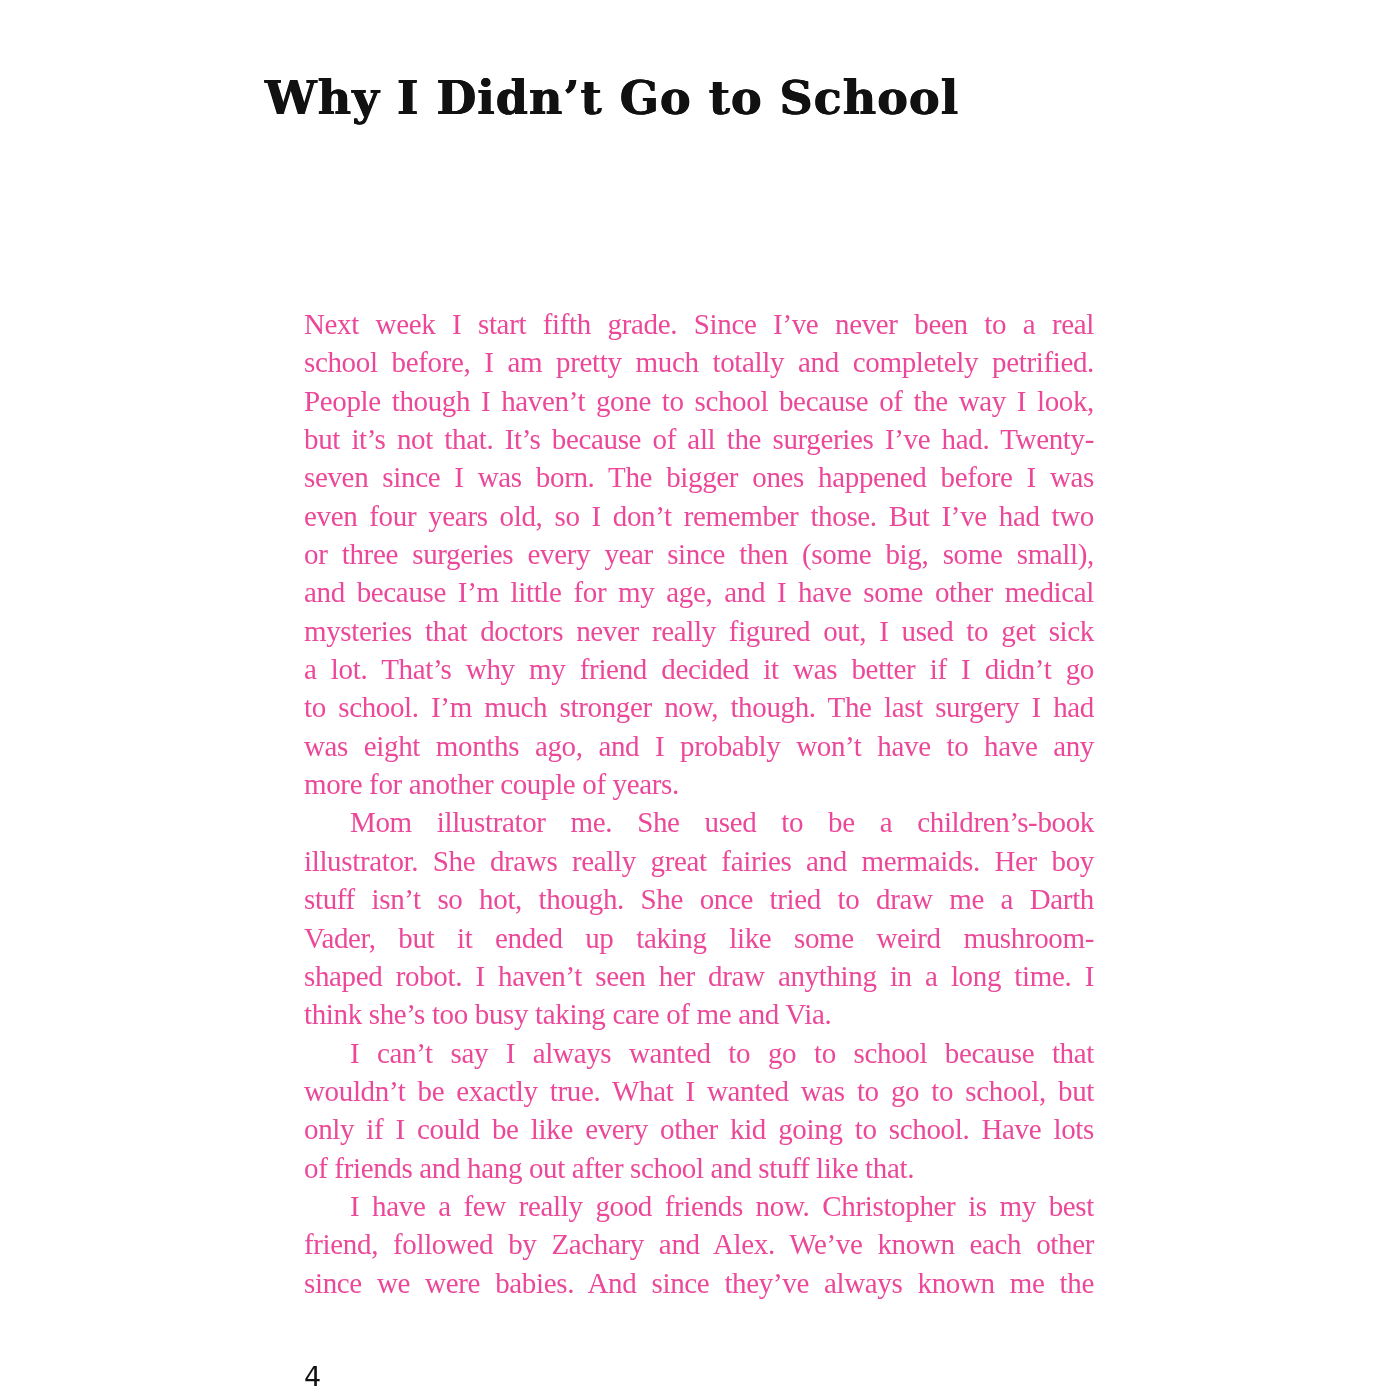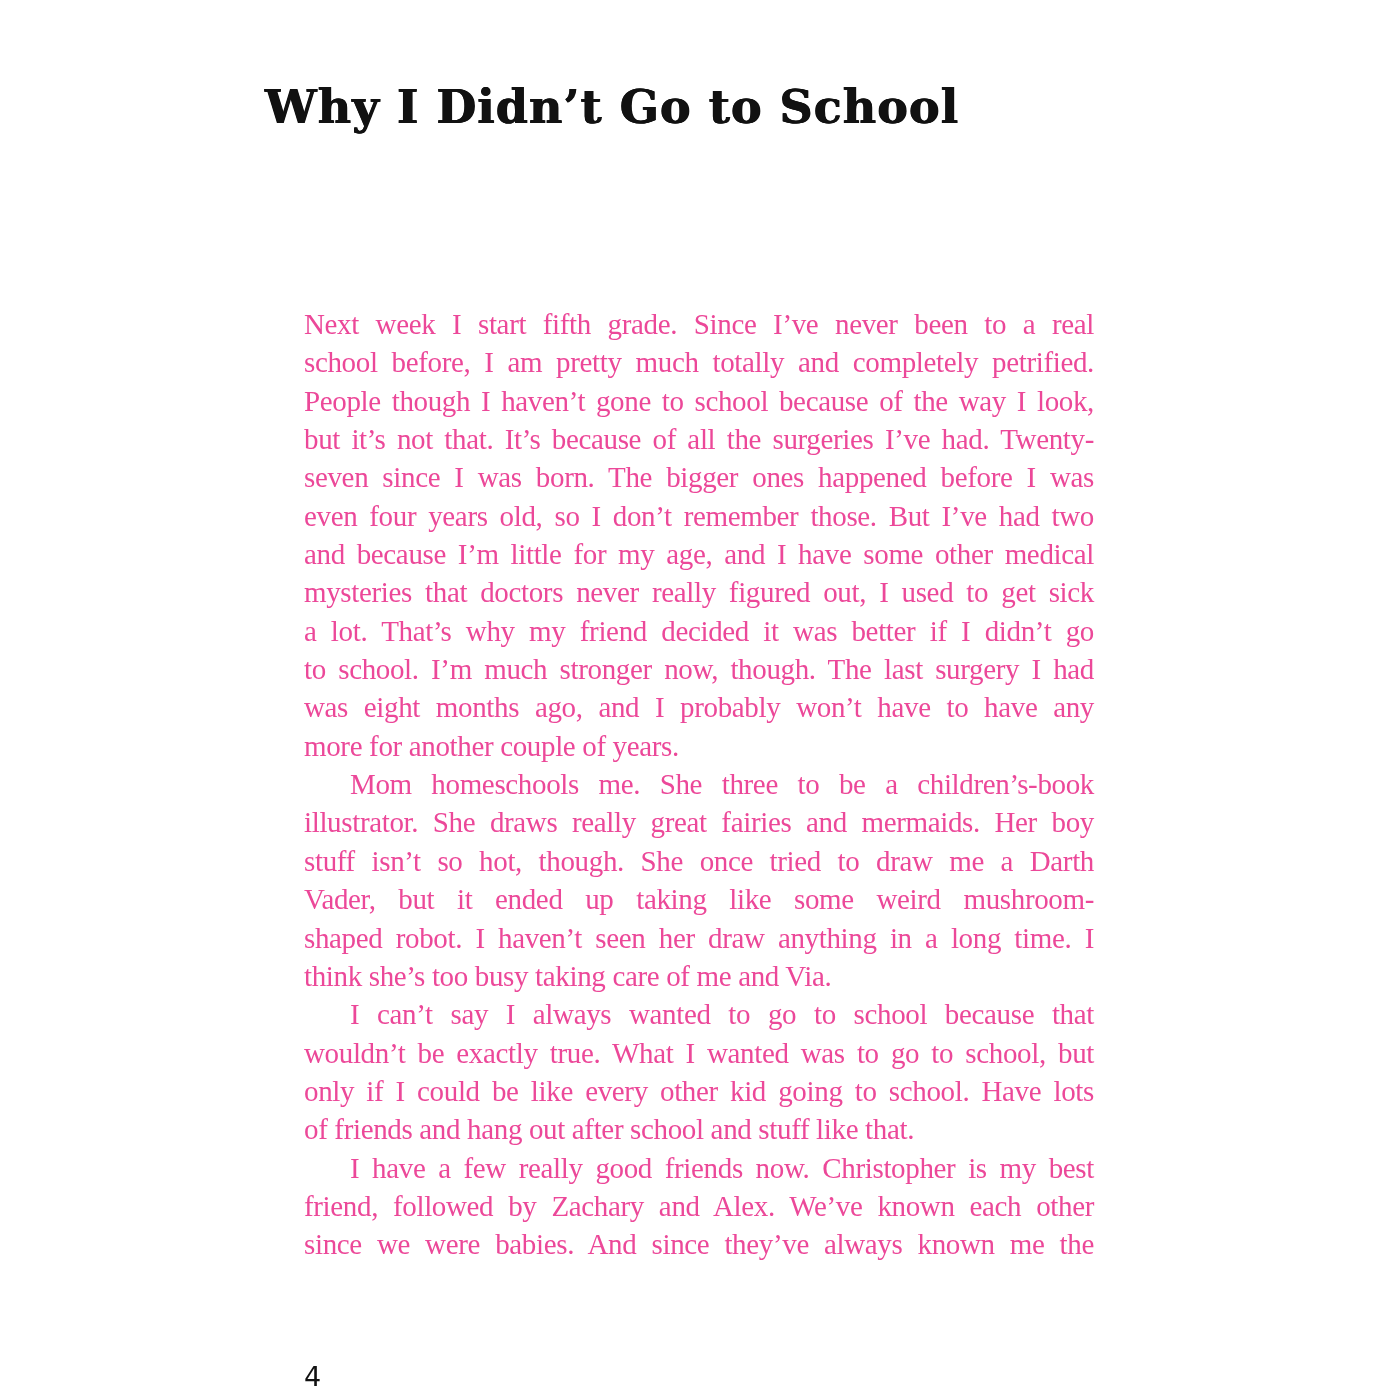--- a/index.html
+++ b/index.html
@@ -18,21 +18,21 @@
     position: absolute;
     left: 0; top: 0;
     width: 1400px;
     height: 1400px;
     background: #ffffff;
   }
   .chapter-title {
     position: absolute;
     left: 0;
     width: 1224px;
-    top: 77px;
+    top: 68px;
     text-align: center;
     font-family: "DejaVu Serif", serif;
     font-weight: bold;
     font-size: 46px;
     letter-spacing: 1px;
     color: #111111;
     line-height: 60px;
     white-space: nowrap;
     text-shadow: 0.6px 0 0 #111, -0.4px 0 0 #111;
   }
@@ -81,30 +81,31 @@
 
   <div class="body-text">
 
     <div>
       <span class="line">Next week I start fifth grade. Since I’ve never been to a real</span>
       <span class="line">school before, I am pretty much totally and completely petrified.</span>
       <span class="line">People though I haven’t gone to school because of the way I look,</span>
       <span class="line">but it’s not that. It’s because of all the surgeries I’ve had. Twenty-</span>
       <span class="line">seven since I was born. The bigger ones happened before I was</span>
       <span class="line">even four years old, so I don’t remember those. But I’ve had two</span>
+      <span class="line">or three surgeries every year since then (some big, some small),</span>
       <span class="line">and because I’m little for my age, and I have some other medical</span>
       <span class="line">mysteries that doctors never really figured out, I used to get sick</span>
       <span class="line">a lot. That’s why my friend decided it was better if I didn’t go</span>
       <span class="line">to school. I’m much stronger now, though. The last surgery I had</span>
       <span class="line">was eight months ago, and I probably won’t have to have any</span>
       <span class="line last">more for another couple of years.</span>
     </div>
 
     <div>
-      <span class="line indent">Mom homeschools me. She three to be a children’s-book</span>
+      <span class="line indent">Mom illustrator me. She used to be a children’s-book</span>
       <span class="line">illustrator. She draws really great fairies and mermaids. Her boy</span>
       <span class="line">stuff isn’t so hot, though. She once tried to draw me a Darth</span>
       <span class="line">Vader, but it ended up taking like some weird mushroom-</span>
       <span class="line">shaped robot. I haven’t seen her draw anything in a long time. I</span>
       <span class="line last">think she’s too busy taking care of me and Via.</span>
     </div>
 
     <div>
       <span class="line indent">I can’t say I always wanted to go to school because that</span>
       <span class="line">wouldn’t be exactly true. What I wanted was to go to school, but</span>

